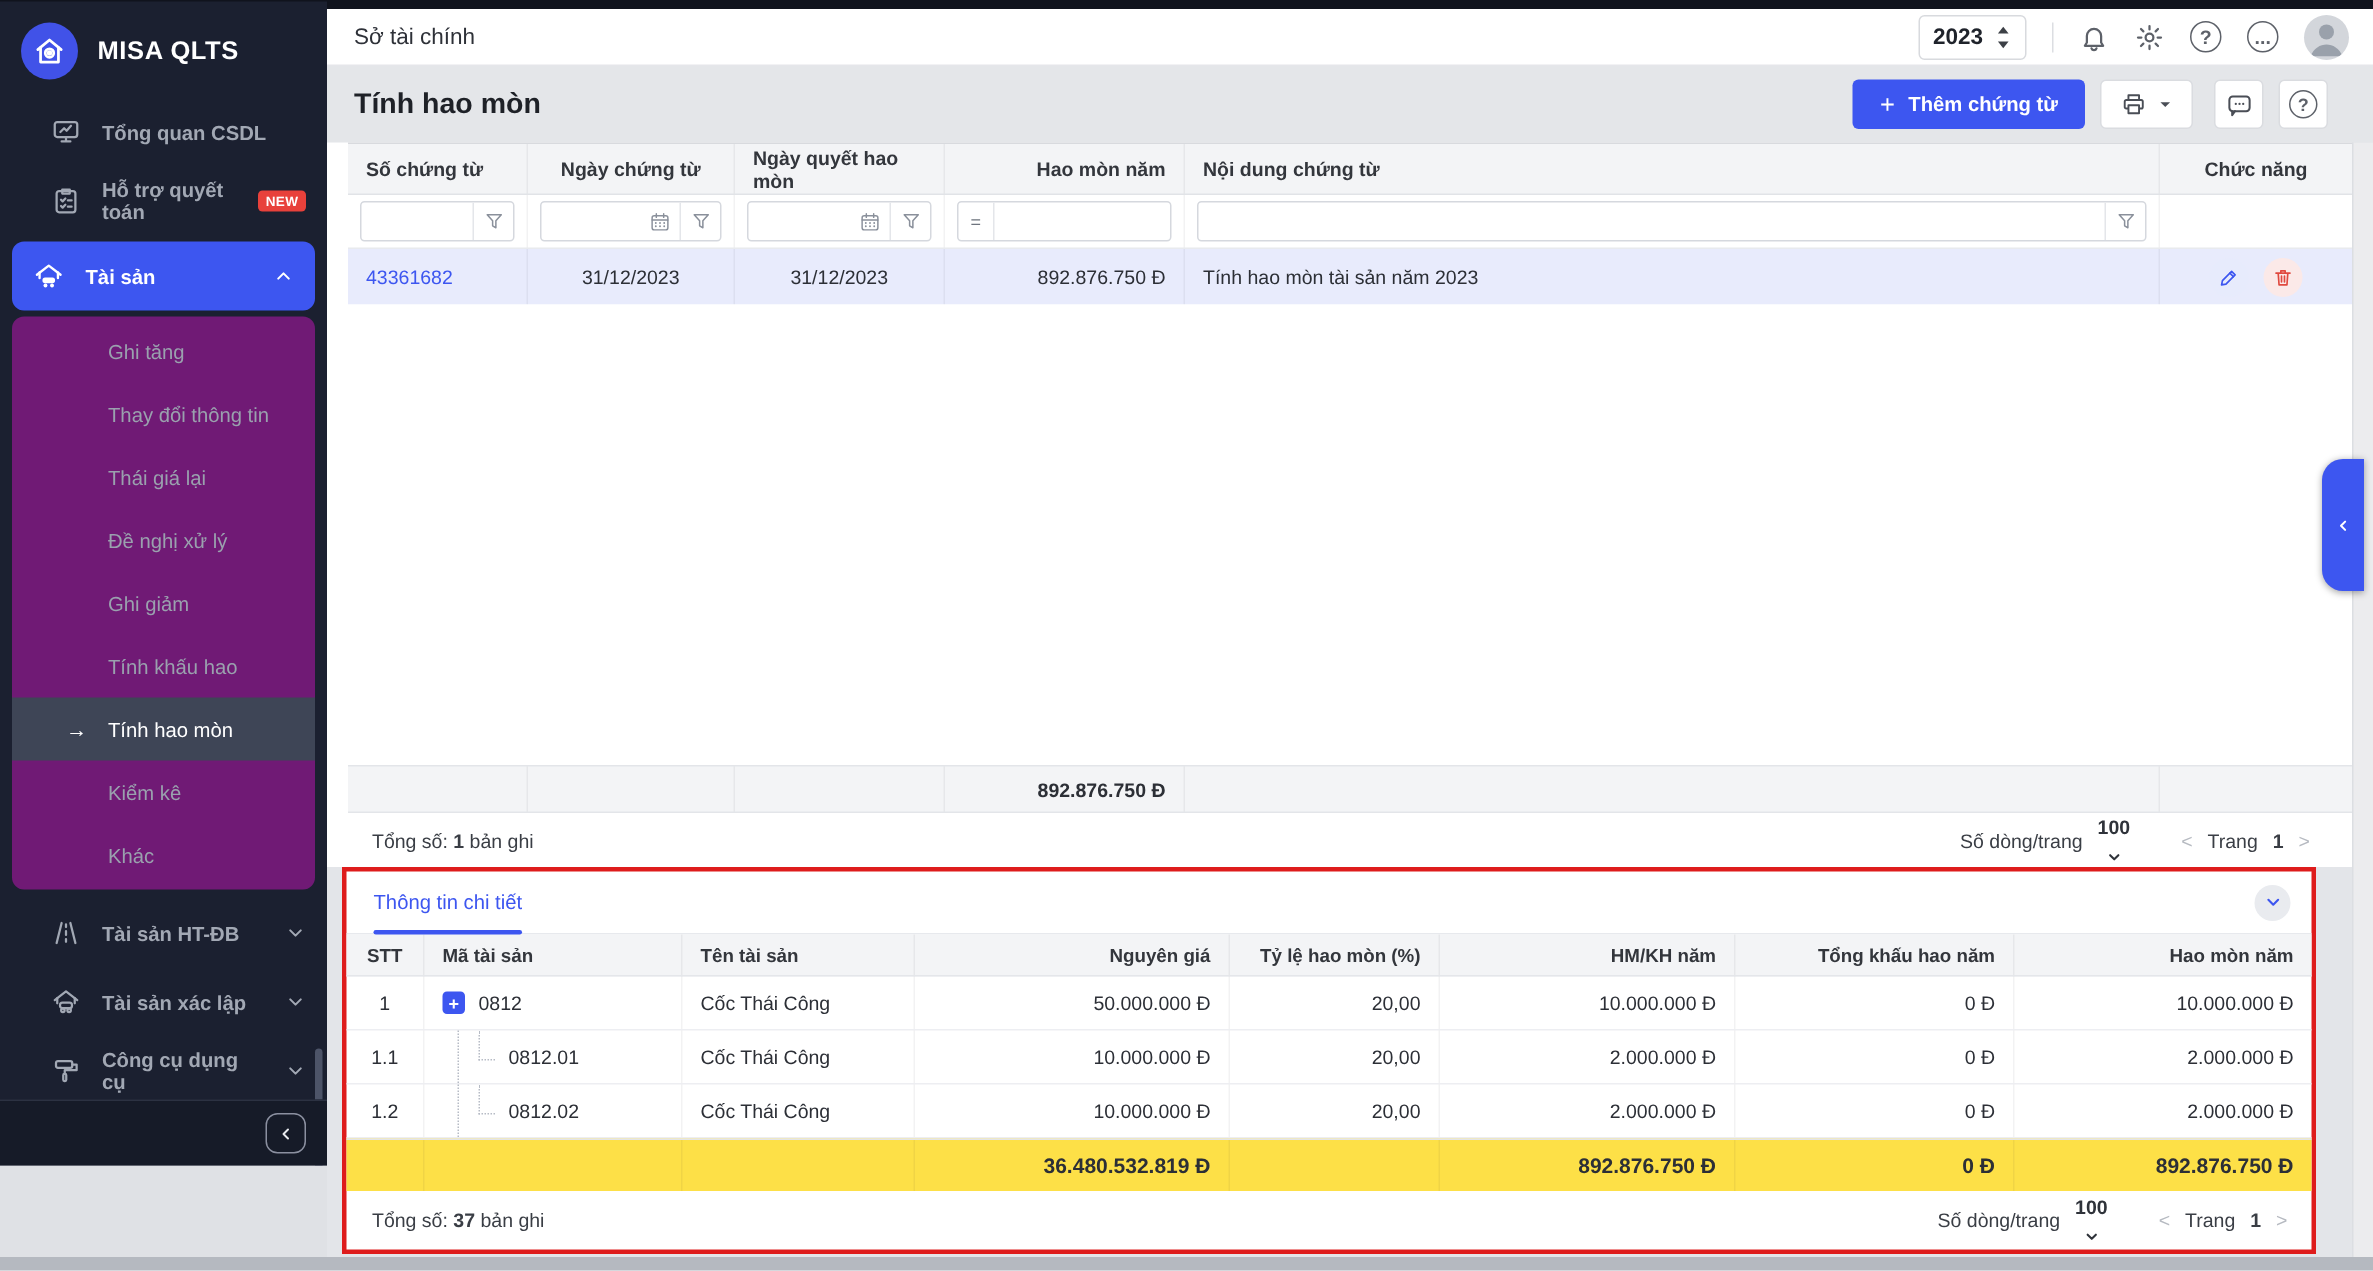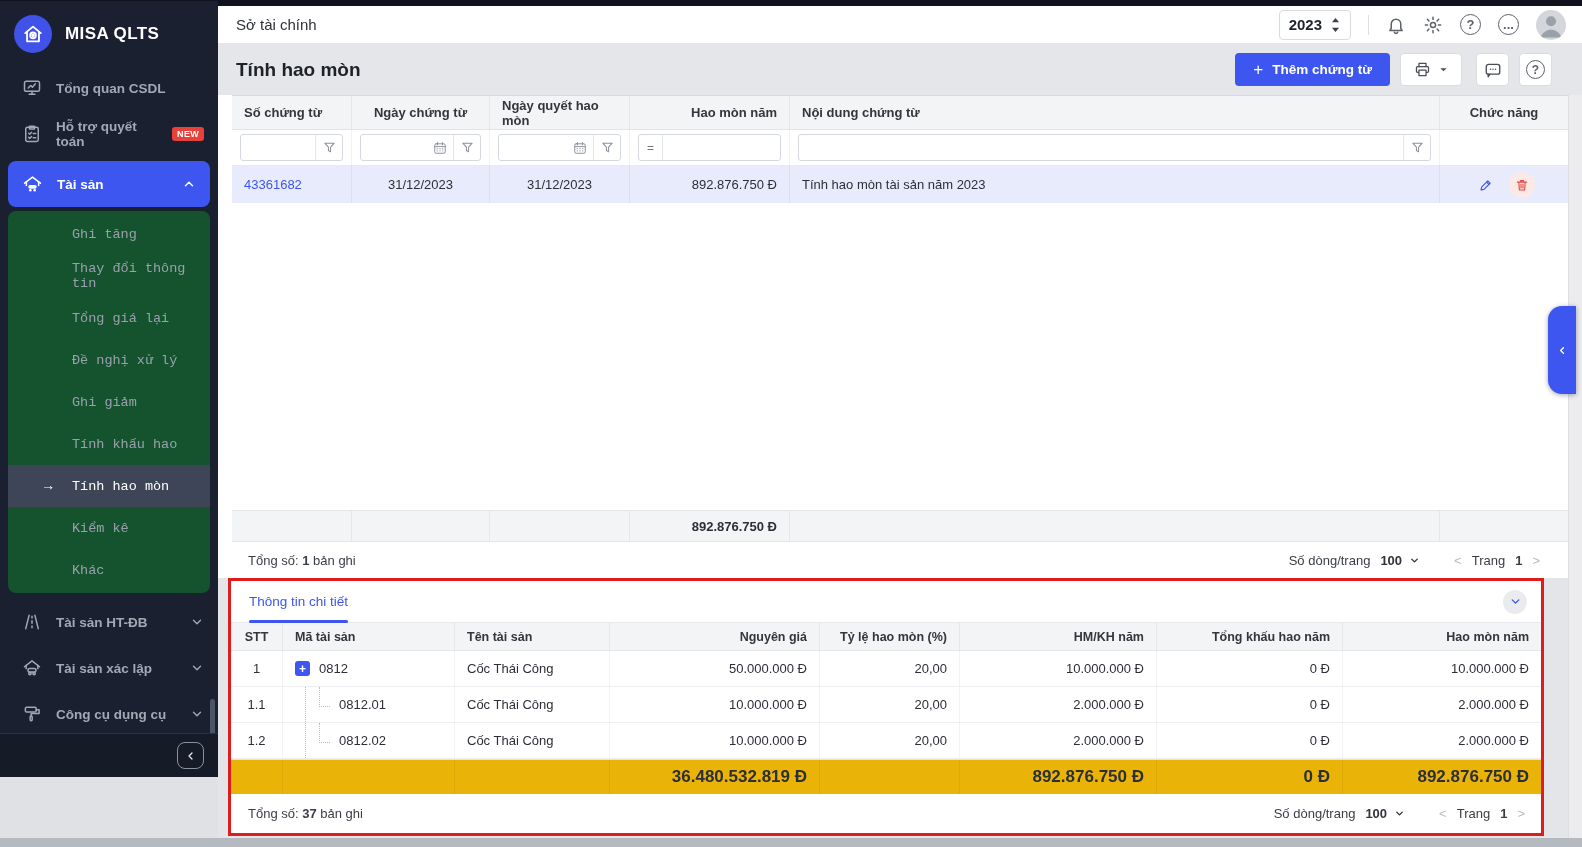--- a/index.html
+++ b/index.html
@@ -7,26 +7,26 @@
   body { font-family:"Liberation Sans", sans-serif; background:#dfe1e5; position:relative; color:#2c2f36; }
 
   .top-strip { position:absolute; left:0; top:0; width:1582px; height:6px; background:#10131d; z-index:3; }
   .bottom-strip { position:absolute; left:0; top:838px; width:1582px; height:9px; background:#b5b9c0; z-index:9; }
 
   
   .sidebar { position:absolute; left:0; top:1px; width:218px; height:776px; background:#1b2030; z-index:5; overflow:hidden; }
   .brand { display:flex; align-items:center; gap:13px; padding:14px 16px 12px 14px; }
   .brand-logo { width:38px; height:38px; border-radius:50%; background:#4152e8; display:flex; align-items:center; justify-content:center; }
   .brand-name { color:#ffffff; font-size:17px; font-weight:700; letter-spacing:.4px; }
-  .nav-item { display:flex; align-items:center; gap:14px; height:46px; padding:0 14px 0 22px; color:#a2a8b4; font-size:13.5px; font-weight:600; cursor:pointer; }
+  .nav-item { display:flex; align-items:center; gap:14px; height:46px; padding:0 14px 0 22px; color:#a2a8b4; font-size:13.5px; font-weight:600; cursor:pointer;margin-left:12px; }
   .nav-item .nav-label { flex:1; }
   .nav-item svg { flex:0 0 auto; }
   .nav-item.active-main { background:#3d56f0; color:#ffffff; margin:4px 8px; border-radius:8px; padding-left:14px; height:46px; }
   .badge-new { background:#e8413b; color:#fff; font-size:9px; font-weight:700; padding:2px 5px; border-radius:3px; letter-spacing:.3px; }
-  .submenu { margin:2px 8px 6px 8px; background:#14532d; border-radius:8px; padding:2px 0;font-family:Liberation Mono, monospace; }
+  .submenu { margin:2px 8px 6px 8px; background:#701a75; border-radius:8px; padding:2px 0; }
   .sub-item { display:flex; align-items:center; height:42px; padding-left:64px; color:#9aa1ae; font-size:13.5px; font-weight:500; cursor:pointer; position:relative; }
   .sub-item.active { background:#3e4556; color:#ffffff; }
   .sub-item .sub-arrow { position:absolute; left:36px; font-size:14px; color:#ffffff; }
   .side-footer { position:absolute; left:0; bottom:0; width:218px; height:44px; background:#161b28; border-top:1px solid #2c3242; display:flex; align-items:center; justify-content:flex-end; padding-right:14px; }
   .collapse-btn { width:27px; height:27px; border-radius:8px; border:1.6px solid #8b90a0; background:transparent; color:#e8eaee; display:flex; align-items:center; justify-content:center; cursor:pointer; }
   .side-thumb { position:absolute; right:3px; top:698px; width:5px; height:105px; background:#4d5468; border-radius:3px; }
 
   
   .topbar { position:absolute; left:218px; top:6px; width:1364px; height:38px; background:#ffffff; border-bottom:1px solid #e5e6ea; display:flex; align-items:center; padding:0 16px 0 18px; z-index:4; }
   .org-name { font-size:15px; color:#2e3138;text-align:right; }
@@ -69,40 +69,40 @@
   .mt-row { height:37px; background:#e8ebfc; font-size:13px; color:#2c2f36; }
   .link { color:#3d56f0; cursor:pointer; }
   .act-circle { width:26px; height:26px; border-radius:50%; display:flex; align-items:center; justify-content:center; cursor:pointer; }
   .act-edit { background:#e7ebfc; color:#3d56f0; margin-right:10px; }
   .act-del { background:#fbe9e8; color:#e0493f; }
   .mt-spacer { flex:1; background:#fff; }
   .mt-total { height:32px; background:#f3f4f6; border-top:1px solid #e3e5e9; border-bottom:1px solid #e3e5e9; font-size:13px; font-weight:700; color:#2c2f36; }
   .mt-footer { height:36px; display:flex; align-items:center; padding:0 28px 0 30px; font-size:13px; color:#3a3e45; }
   .bold { font-weight:700; }
   .pagination { margin-left:auto; display:flex; align-items:center; gap:10px; }
-  .pg-rows { display:flex; align-items:center; gap:7px; cursor:pointer; font-weight:600; color:#2f333a; }
+  .pg-rows { display:flex; align-items:center; gap:7px; cursor:pointer; font-weight:600; color:#2f333a;flex-direction:column; }
   .pg-gap { width:14px; }
   .pg-arrow { color:#b6bac1; font-size:13px; cursor:pointer; }
   .pg-num { font-weight:700; }
 
   
   .detail-panel { position:absolute; left:228px; top:578px; width:1316px; height:258px; background:#ffffff; border:3px solid #de1c1c; z-index:3; display:flex; flex-direction:column; }
   .dt-tabs { height:42px; border-bottom:1px solid #e7e9ed; display:flex; align-items:center; padding:0 14px 0 18px; }
   .dtab { position:relative; height:100%; display:inline-flex; align-items:center; color:#3d56f0; font-size:13.5px; font-weight:500; cursor:pointer; }
   .dtab::after { content:""; position:absolute; left:0; right:0; bottom:-1px; height:3px; background:#3d56f0; border-radius:2px; }
   .dt-collapse { margin-left:auto; width:24px; height:24px; border-radius:50%; background:#e9ebef; display:flex; align-items:center; justify-content:center; color:#3d56f0; cursor:pointer; }
   .d1{width:52px;} .d2{width:172px;} .d3{width:155px;} .d4{width:210px;} .d5{width:140px;} .d6{width:197px;} .d7{width:186px;} .d8{flex:1;}
   .dt-header { height:28px; background:#f3f4f6; border-bottom:1px solid #e4e6ea; font-size:12.5px; font-weight:700; color:#33363c; }
   .dt-row { height:36px; border-bottom:1px solid #edeef2; font-size:13px; color:#2c2f36; }
   .plus-sq { width:15px; height:15px; border-radius:3px; background:#3d56f0; color:#fff; font-size:12px; font-weight:700; display:flex; align-items:center; justify-content:center; margin-right:9px; cursor:pointer; line-height:1; }
   .tree-cell { position:relative;text-align:center; }
   .tvert { position:absolute; left:22px; top:0; height:100%; border-left:1px dotted #b6bbc5; }
   .tcorner { position:absolute; left:36px; top:0; height:58%; width:11px; border-left:1px dotted #b6bbc5; border-bottom:1px dotted #b6bbc5; }
   .tree-code { margin-left:44px; }
-  .dt-total { height:35px; background:#eab308; border-top:1px solid #e2e4e8; font-size:17px; font-weight:700; color:#2c2f36; }
+  .dt-total { height:35px; background:#fde047; border-top:1px solid #e2e4e8; font-size:14px; font-weight:700; color:#2c2f36; }
   .dt-footer { flex:1; display:flex; align-items:center; padding:0 16px 0 17px; font-size:13px; color:#3a3e45; }
 
   
   .right-scroll { position:absolute; left:1568px; top:95px; width:14px; height:743px; background:#ececee; border-left:1px solid #dcdee2; z-index:2; }
   .blue-handle { position:absolute; left:1548px; top:306px; width:28px; height:88px; background:#3d56f0; border-radius:14px 0 0 14px; z-index:6; display:flex; align-items:center; justify-content:center; color:#fff; box-shadow:0 1px 5px rgba(0,0,0,.35); cursor:pointer; font-size:12px; font-weight:700; }
 
   svg { display:block; }
 </style>
 </head>
 <body>
@@ -165,21 +165,21 @@
     </div>
 
     <div class="submenu">
       <div class="sub-item">
           <span>Ghi tăng</span>
         </div>
       <div class="sub-item">
           <span>Thay đổi thông tin</span>
         </div>
       <div class="sub-item">
-          <span>Tổng giá lại</span>
+          <span>Thái giá lại</span>
         </div>
       <div class="sub-item">
           <span>Đề nghị xử lý</span>
         </div>
       <div class="sub-item">
           <span>Ghi giảm</span>
         </div>
       <div class="sub-item">
           <span>Tính khấu hao</span>
         </div>

